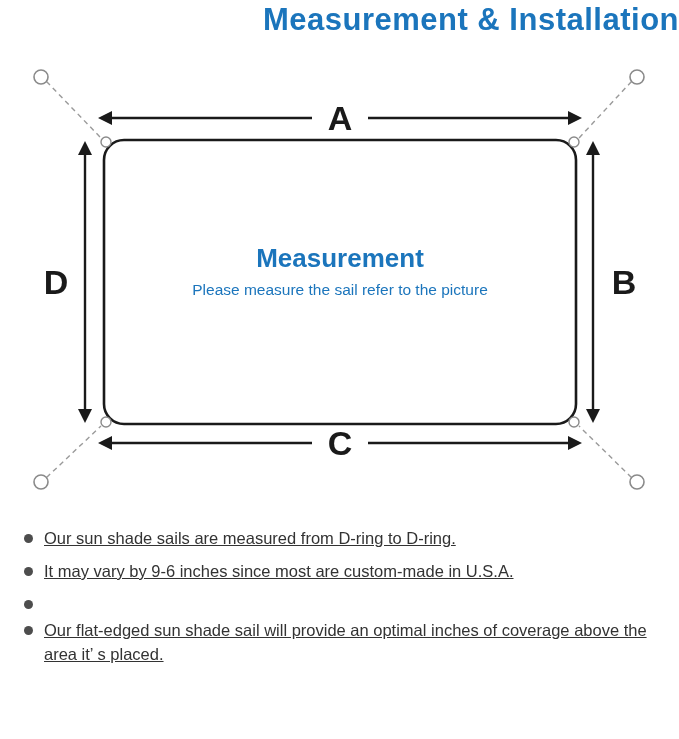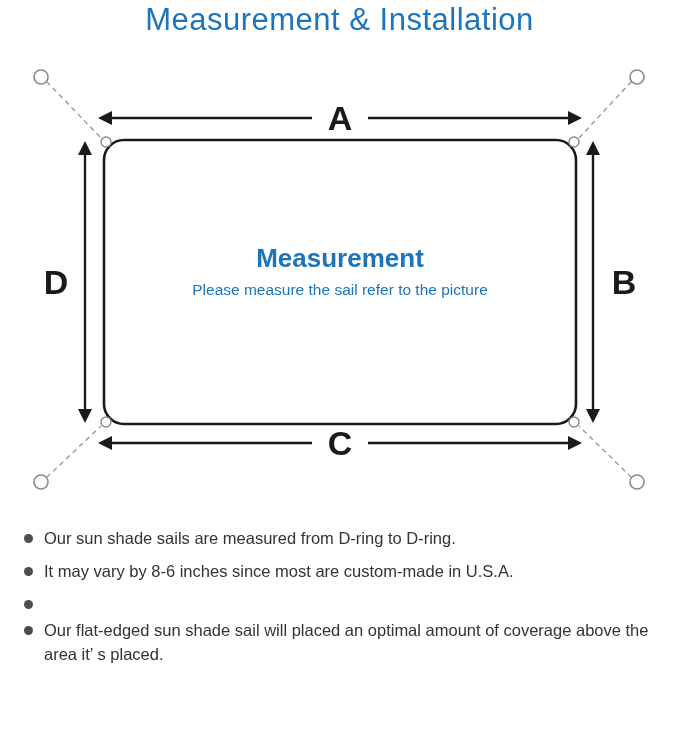--- a/index.html
+++ b/index.html
@@ -1,37 +1,37 @@
 <!DOCTYPE html>
 <html style="--title_blue: #1b75bc; --text_dark: #333333; --line_black: #1a1a1a; --dash_gray: #9a9a9a; --ring_gray: #8a8a8a; --bullet_gray: #4d4d4d;"><head>
 <meta charset="utf-8">
 <style>
   html,body{margin:0;padding:0;background:#ffffff;}
   body{
     width:679px;height:739px;position:relative;overflow:hidden;
     font-family:"Liberation Sans",sans-serif;
   }
   .title{
-    position:absolute;top:2px;left:0;width:100%;text-align:center;
-    font-size:31px;font-weight:400;color:var(--title_blue);letter-spacing:.5px;
+    position:absolute;top:2px;left:0;width:100%;text-align:right;
+    font-size:31px;font-weight:700;color:var(--title_blue);letter-spacing:.5px;
   }
   svg.diagram{position:absolute;top:55px;left:0;}
   .sail{fill:#ffffff;stroke:var(--line_black);stroke-width:2.6;}
   .arrowline{stroke:var(--line_black);stroke-width:2.4;fill:none;}
   .arrowhead{fill:var(--line_black);stroke:none;}
   .dash{stroke:var(--dash_gray);stroke-width:1.4;stroke-dasharray:5 4;fill:none;}
   .ring{fill:#ffffff;stroke:var(--ring_gray);stroke-width:1.6;}
   .dring{fill:#ffffff;stroke:var(--ring_gray);stroke-width:1.4;}
   .dimlabel{font-size:34px;font-weight:700;fill:var(--line_black);text-anchor:middle;}
   .mtitle{font-size:26px;font-weight:700;fill:var(--title_blue);text-anchor:middle;}
   .msub{font-size:15.5px;fill:var(--title_blue);text-anchor:middle;}
   .notes{position:absolute;top:526px;left:22px;right:14px;}
   .note{
     display:flex;align-items:flex-start;margin-bottom:9px;
-    color:var(--text_dark);font-size:16.5px;line-height:24px;
+    color:var(--text_dark);font-size:16.5px;line-height:24px;text-decoration:underline;
   }
   .note .dot{
     flex:0 0 auto;width:9px;height:9px;border-radius:50%;
     background:var(--bullet_gray);margin:8px 11px 0 2px;
   }
 </style>
 </head>
 <body>
 
 <div class="title">Measurement &amp; Installation</div>
@@ -87,22 +87,22 @@
   <text class="msub" x="340" y="240">Please measure the sail refer to the picture</text>
 </svg>
 
 <div class="notes">
   <div class="note">
     <span class="dot"></span>
     <span>Our sun shade sails are measured from D-ring to D-ring.</span>
   </div>
   <div class="note">
     <span class="dot"></span>
-    <span>It may vary by 8-6 inches since most are custom-made in U.S.A.</span>
+    <span>It may vary by 9-6 inches since most are custom-made in U.S.A.</span>
   </div>
   <div class="note">
     <span class="dot"></span>
   </div>
   <div class="note">
     <span class="dot"></span>
-    <span>Our flat-edged sun shade sail will placed an optimal amount of coverage above the area it’ s placed.</span>
+    <span>Our flat-edged sun shade sail will provide an optimal inches of coverage above the area it’ s placed.</span>
   </div>
 </div>
 
 </body></html>

